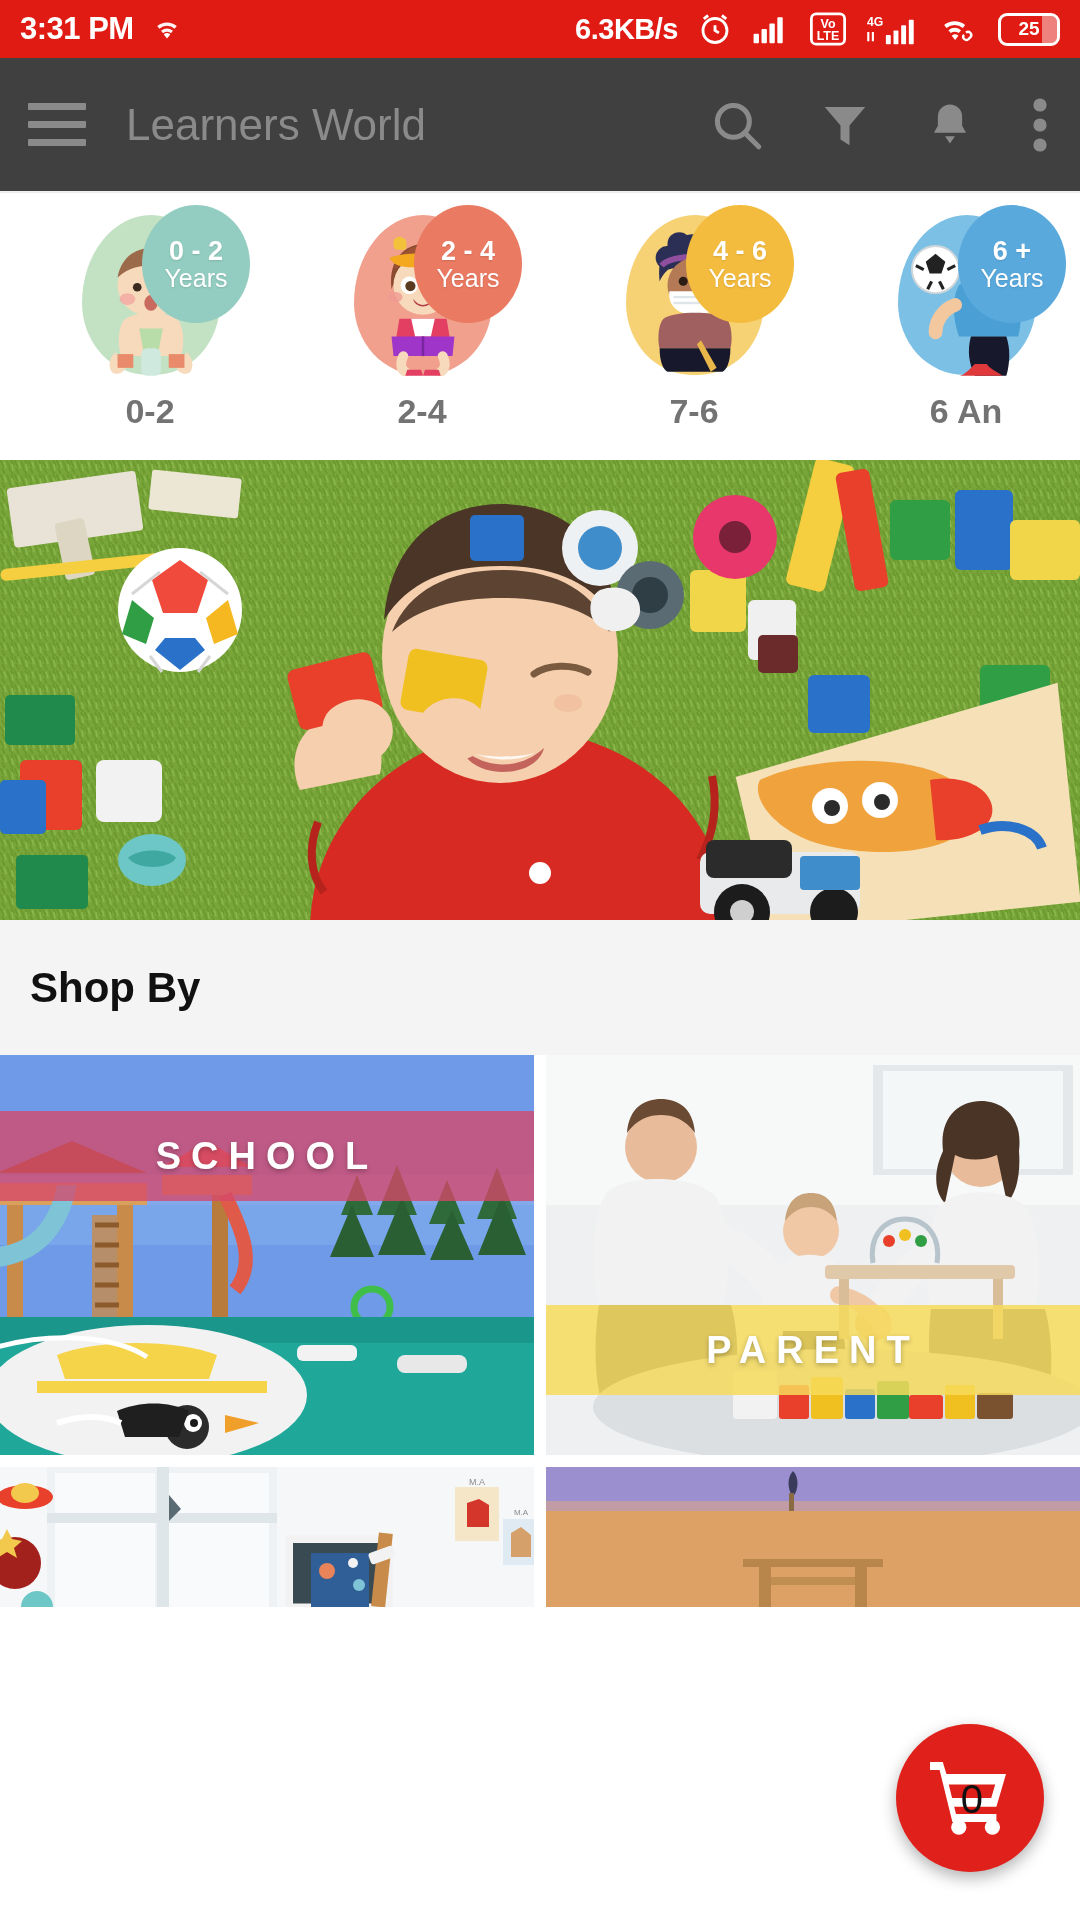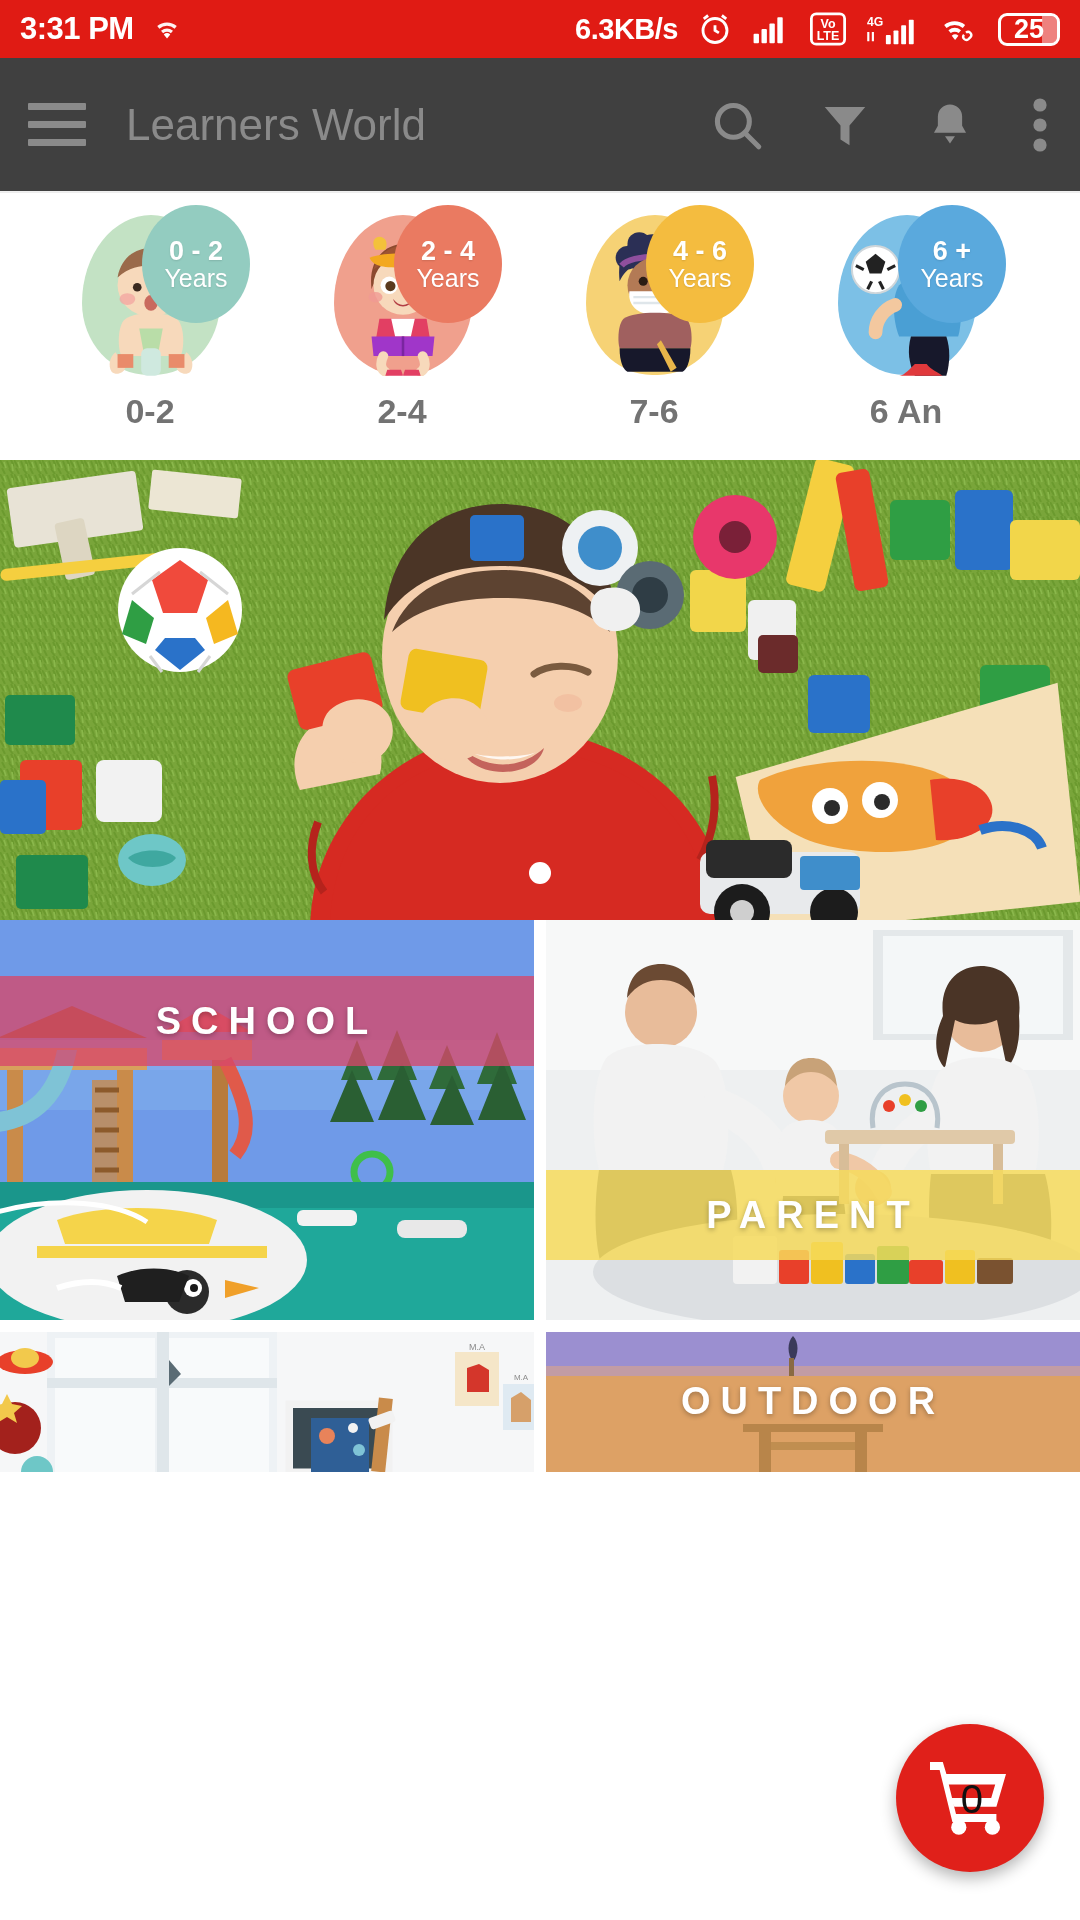--- a/index.html
+++ b/index.html
@@ -28,21 +28,21 @@
   .battery {
     border: 3px solid #fff; border-radius: 9px;
     width: 62px; height: 33px; position: relative;
     display: flex; align-items: center; justify-content: center;
     overflow: hidden;
   }
   .battery::after {
     content: ""; position: absolute; right: 0; top: 0; bottom: 0;
     width: 26%; background: rgba(255,255,255,.45);
   }
-  .battery-text { font-size: 27px; font-weight: bold; z-index: 2; }
+  .battery-text { font-size: 19px; font-weight: bold; z-index: 2; }
 
   
   .app-bar {
     height: 134px; background: #404040;
     display: flex; align-items: center;
     padding: 0 28px;
     border-bottom: 1px solid #f0f0f0;
     position: relative;
   }
   .hamburger { width: 58px; display: flex; flex-direction: column; gap: 11px; cursor: pointer; }
@@ -59,20 +59,21 @@
 
   
   .age-strip {
     background: #ffffff;
     border-top: 1px solid #ededed;
     height: 260px;
     display: flex; align-items: flex-start;
     padding-left: 24px;
     overflow: hidden;
     position: relative;
+    gap: 20px;
   }
   .age-item {
     width: 252px; flex: 0 0 252px;
     display: flex; flex-direction: column; align-items: center;
     cursor: pointer;
   }
   .age-art {
     width: 252px; height: 185px; position: relative;
   }
   .blob {
@@ -465,20 +466,23 @@
       <rect x="700" y="392" width="160" height="62" rx="10" fill="#e8eaec"></rect>
       <rect x="706" y="380" width="86" height="38" rx="8" fill="#2b2b2b"></rect>
       <circle cx="742" cy="452" r="28" fill="#1c1c1c"></circle>
       <circle cx="742" cy="452" r="12" fill="#cfcfcf"></circle>
       <circle cx="834" cy="452" r="24" fill="#1c1c1c"></circle>
       <rect x="800" y="396" width="60" height="34" rx="4" fill="#3f8ecb"></rect>
     </svg>
     <div class="hero-dot"></div>
   </div>
 
+  <div class="shop-by-bar">
+    <span class="shop-by-title">Shop By</span>
+  </div>
 
   <div class="grid">
 
     <div class="cat-card">
       <svg viewBox="0 0 540 400" preserveAspectRatio="xMidYMid slice">
         <rect width="540" height="400" fill="#6f9ae8"></rect>
         <rect y="120" width="540" height="70" fill="#8fb4ee" opacity=".6"></rect>
         <path d="M0 150h540v40H0z" fill="#79a6ea"></path>
 
         <path d="M360 120l16 40h-32zM400 110l20 50h-40zM450 125l18 44h-36zM500 112l20 52h-40z" fill="#2f6b3a"></path>
@@ -607,23 +611,20 @@
         <rect width="540" height="34" fill="#9b8fd0"></rect>
         <path d="M0 34h540v14H0z" fill="#b49fd6" opacity=".6"></path>
         <path d="M250 4c6 6 6 18 0 26-6-8-6-20 0-26z" fill="#3a3a5a"></path>
         <rect x="246" y="26" width="5" height="28" fill="#8a6a42"></rect>
         <rect x="0" y="44" width="540" height="96" fill="#dda165"></rect>
         <path d="M200 92h140v8H200z" fill="#b8854a"></path>
         <rect x="216" y="92" width="12" height="48" fill="#b8854a"></rect>
         <rect x="312" y="92" width="12" height="48" fill="#b8854a"></rect>
         <path d="M228 110h84v8h-84z" fill="#c08e50"></path>
       </svg>
-      <div class="cat-band" style="top:24px; background: rgba(0,0,0,0)">
-        <span class="cat-band-text">OUTDOOR</span>
-      </div>
     </div>
   </div>
 
   <div class="fab">
     <svg width="96" height="96" viewBox="0 0 24 24" fill="#ffffff">
       <path d="M2 3h3.2l.9 3H21l-2.4 8.2H8.1L7.4 12h9.9l1-3.4H6.7l1.1 4.6.7 2.8h10.1v2H7.6L4.4 5H2z"></path>
       <circle cx="9.2" cy="19.3" r="1.9"></circle>
       <circle cx="17.6" cy="19.3" r="1.9"></circle>
     </svg>
     <span class="fab-count">0</span>

